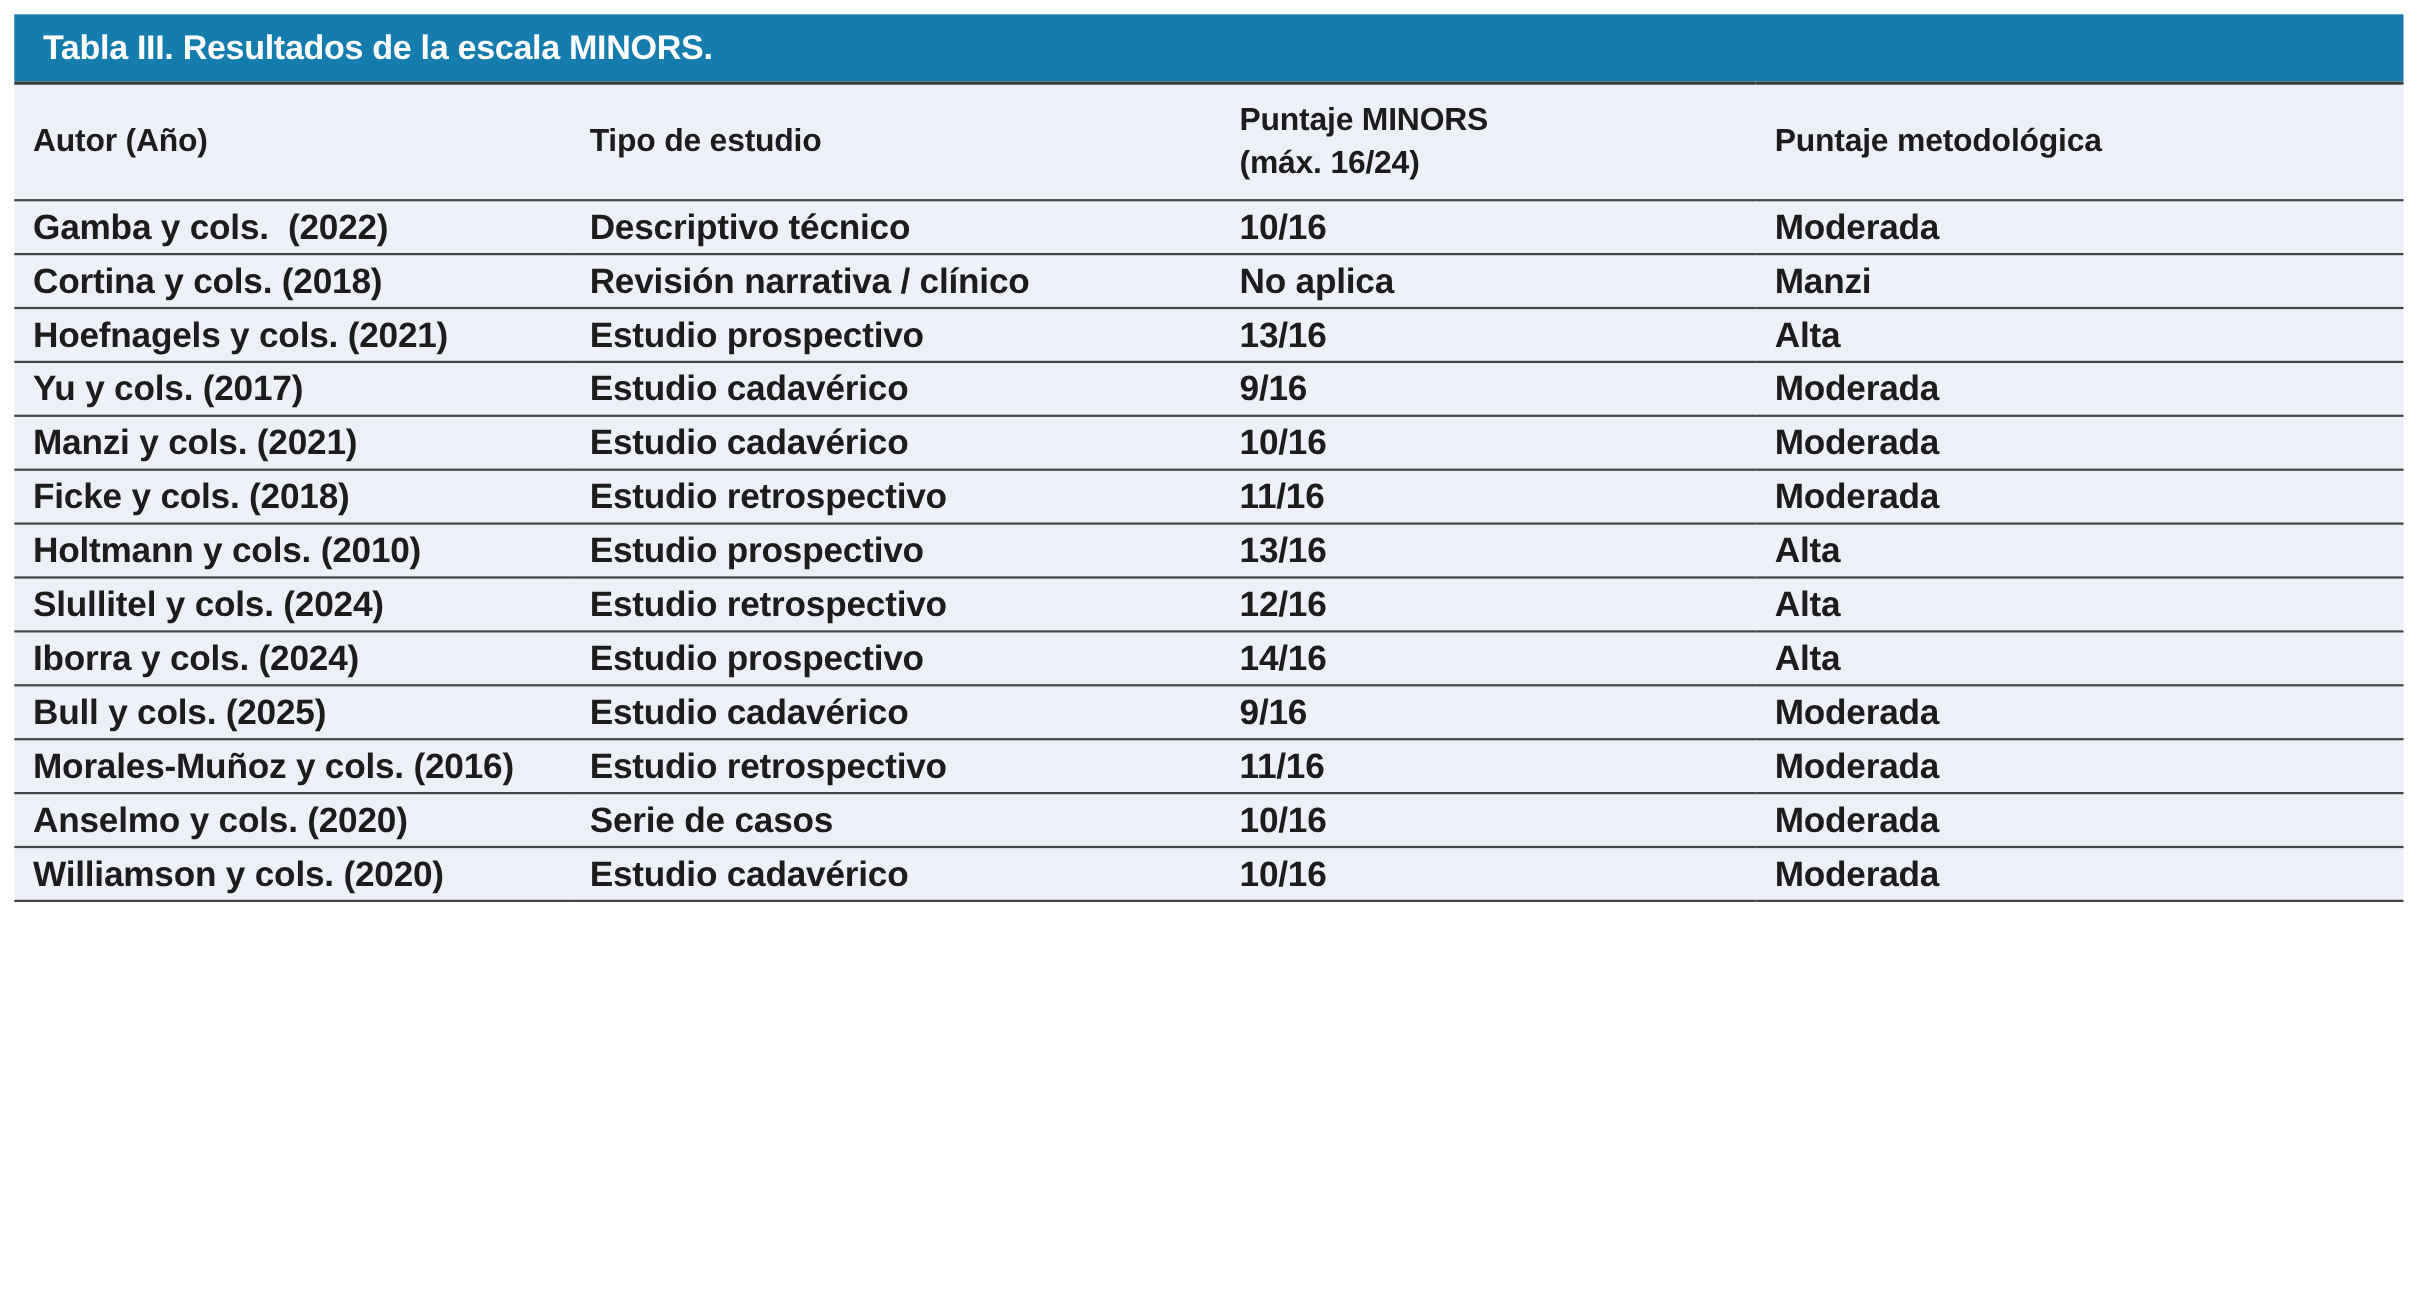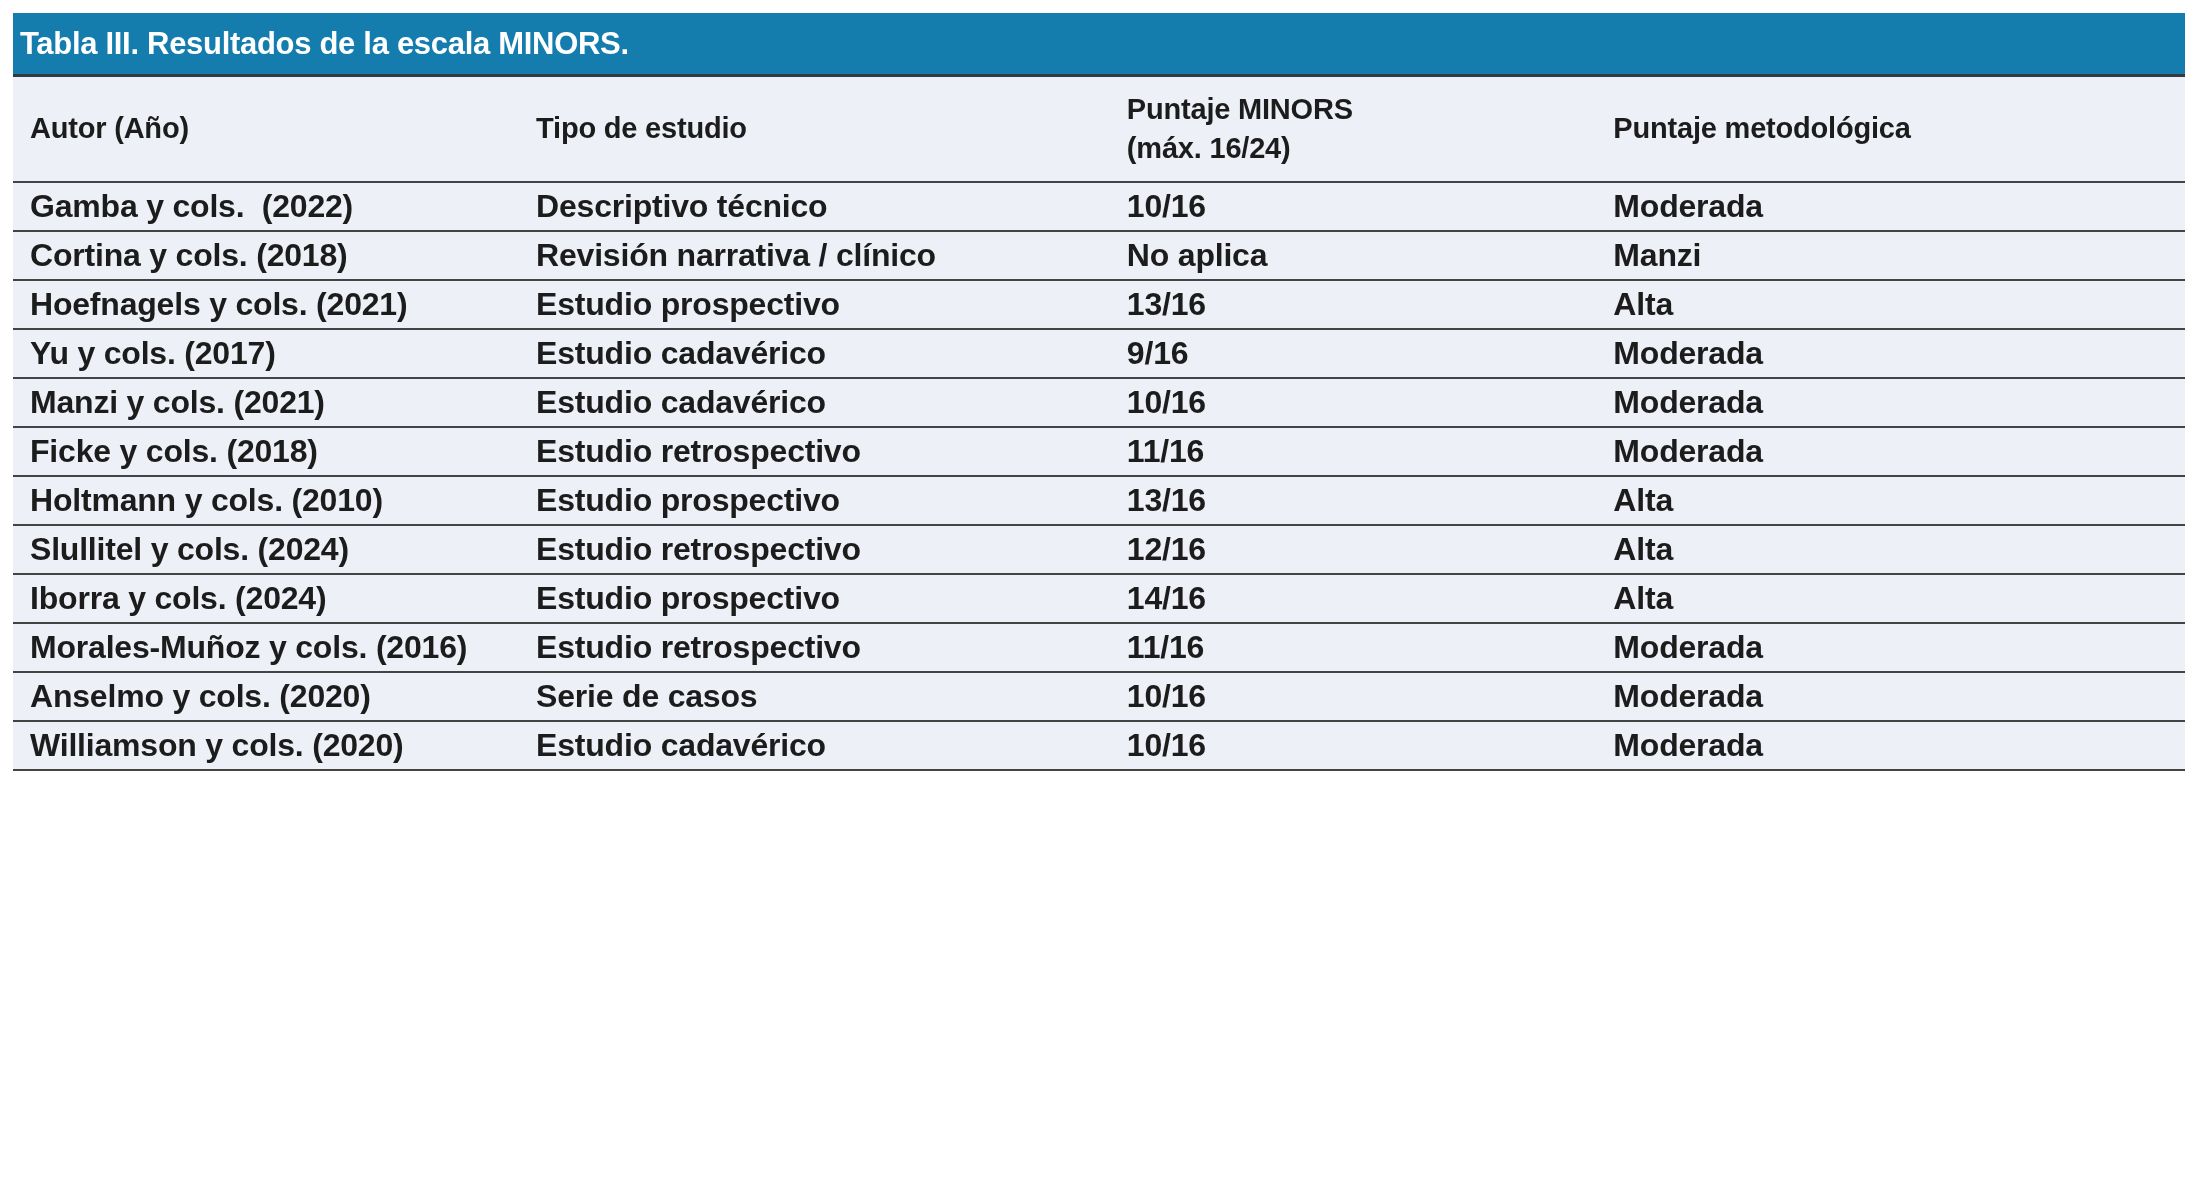--- a/index.html
+++ b/index.html
@@ -24,21 +24,21 @@
     position:absolute;
     left:13px;
     top:13px;
     width:2172px;
   }
   .title-band{
     height:61px;
     background:var(--band);
     display:flex;
     align-items:center;
-    padding-left:7px;
+    padding-left:26px;
   }
   .title-band .title{
     color:var(--title-text);
     font-size:31px;
     font-weight:bold;
     letter-spacing:-0.3px;
   }
   table.minors{
     width:100%;
     border-collapse:collapse;
@@ -146,20 +146,26 @@
             <td>12/16</td>
             <td>Alta</td>
           </tr>
           <tr>
             <td>Iborra y cols. (2024)</td>
             <td>Estudio prospectivo</td>
             <td>14/16</td>
             <td>Alta</td>
           </tr>
           <tr>
+            <td>Bull y cols. (2025)</td>
+            <td>Estudio cadavérico</td>
+            <td>9/16</td>
+            <td>Moderada</td>
+          </tr>
+          <tr>
             <td>Morales-Muñoz y cols. (2016)</td>
             <td>Estudio retrospectivo</td>
             <td>11/16</td>
             <td>Moderada</td>
           </tr>
           <tr>
             <td>Anselmo y cols. (2020)</td>
             <td>Serie de casos</td>
             <td>10/16</td>
             <td>Moderada</td>

